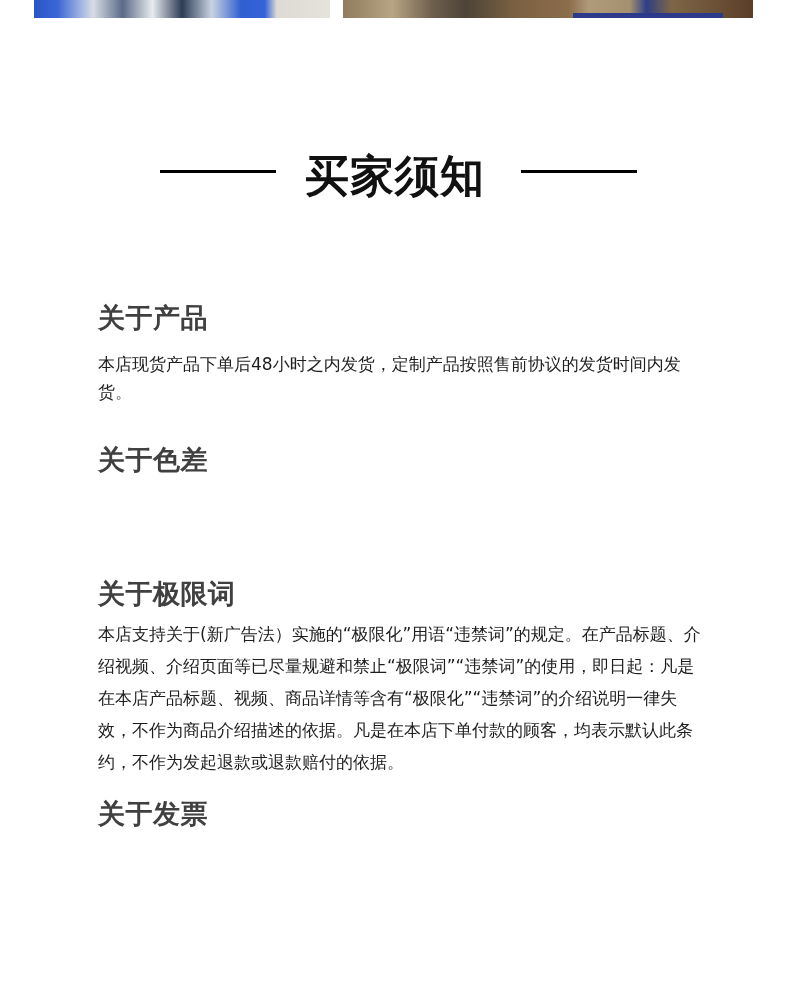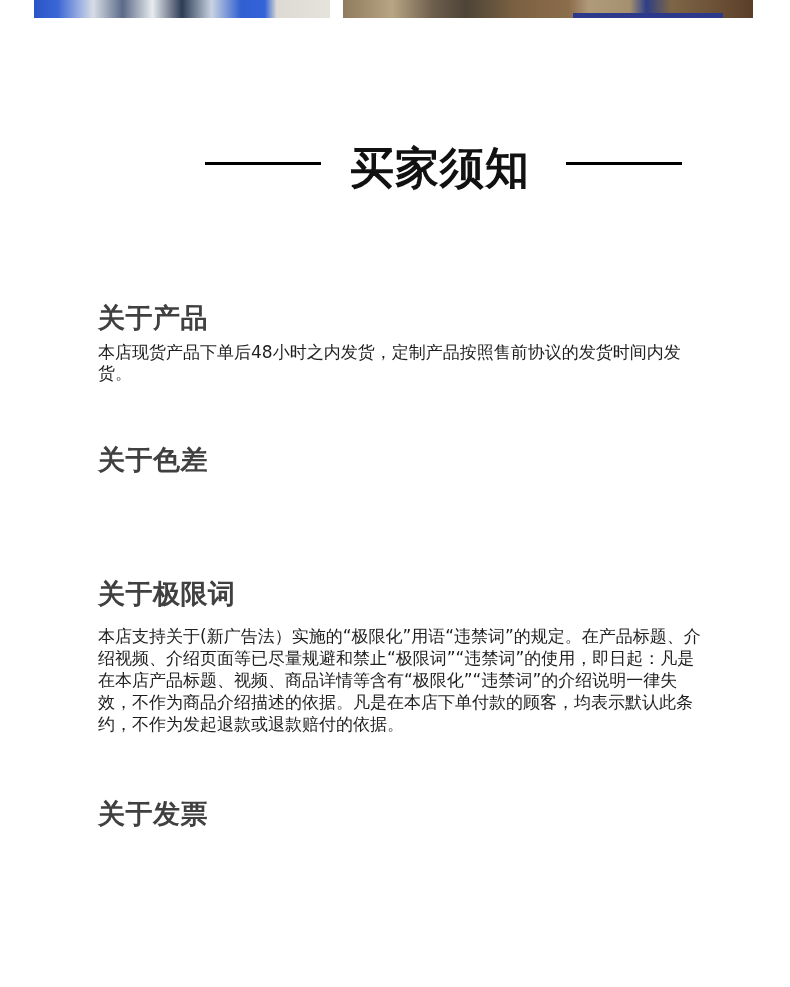--- a/index.html
+++ b/index.html
@@ -11,37 +11,37 @@
     .photo-left {
       left: 34px; width: 296px;
       background: linear-gradient(90deg, #2a55c8 0%, #3b66d6 8%, #d7dde6 20%, #5c6a88 30%, #e8ecef 40%, #2d3b55 50%, #c9d3e2 60%, #2f5fd0 70%, #3363d8 78%, #dcdad3 82%, #e6e3dc 100%);
     }
     .photo-right {
       left: 343px; width: 410px;
       background: linear-gradient(90deg, #8f7b5d 0%, #b8a584 12%, #6d5e4c 22%, #4d4437 30%, #7b6142 42%, #8b6d4b 55%, #b09a7a 60%, #a4906f 70%, #2f3f86 74%, #7d6646 80%, #6a4f35 92%, #5a3e2a 100%);
     }
     .photo-right .blue-edge { position: absolute; left: 230px; bottom: 0; width: 150px; height: 5px; background: #2d3a8c; }
 
-    .title-row { position: absolute; top: 138px; left: 0; width: 710px; height: 60px; margin-left: 45px; }
+    .title-row { position: absolute; top: 146px; left: 0; width: 710px; height: 60px; }
     .title-line { position: absolute; top: 24px; height: 3px; width: 116px; background: #000; }
     .title-line.left { left: 160px; }
     .title-line.right { left: 521px; }
     .title-text {
       position: absolute; left: 300px; width: 190px; top: 0; text-align: center;
       font-size: 44px; font-weight: bold; letter-spacing: 1px; color: #111; line-height: 60px;
     }
 
     .section { position: absolute; left: 98px; width: 610px; }
     .section-heading { font-size: 27px; font-weight: bold; color: #404040; line-height: 36px; letter-spacing: 0.5px; }
-    .section-body { font-size: 17px; line-height: 21px; color: #1e1e1e; margin-top: 6px; }
+    .section-body { font-size: 17px; line-height: 28px; color: #1e1e1e; margin-top: 14px; }
 
     #sec-0 { top: 300px; }
     #sec-1 { top: 442px; }
     #sec-2 { top: 576px; }
-    #sec-2 .section-body { margin-top: 13px; line-height: 22px; }
+    #sec-2 .section-body { margin-top: 6px; line-height: 32px; }
     #sec-3 { top: 796px; }
   </style>
 </head>
 <body>
 
 <div class="photo-strip">
   <div class="photo photo-left"></div>
   <div class="photo photo-right">
     <div class="blue-edge"></div>
   </div>

